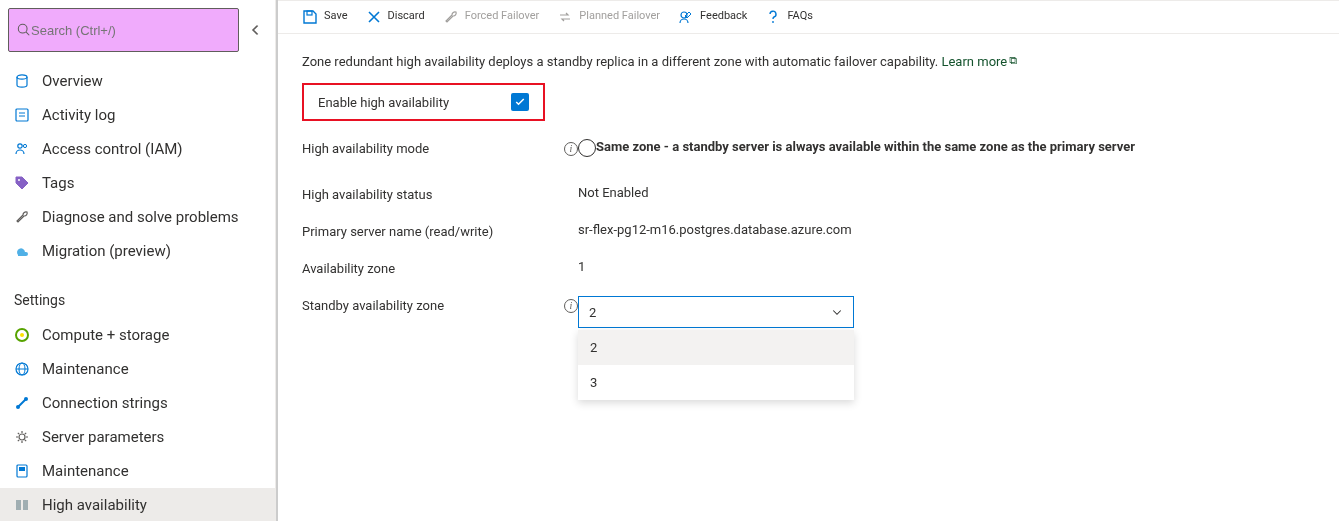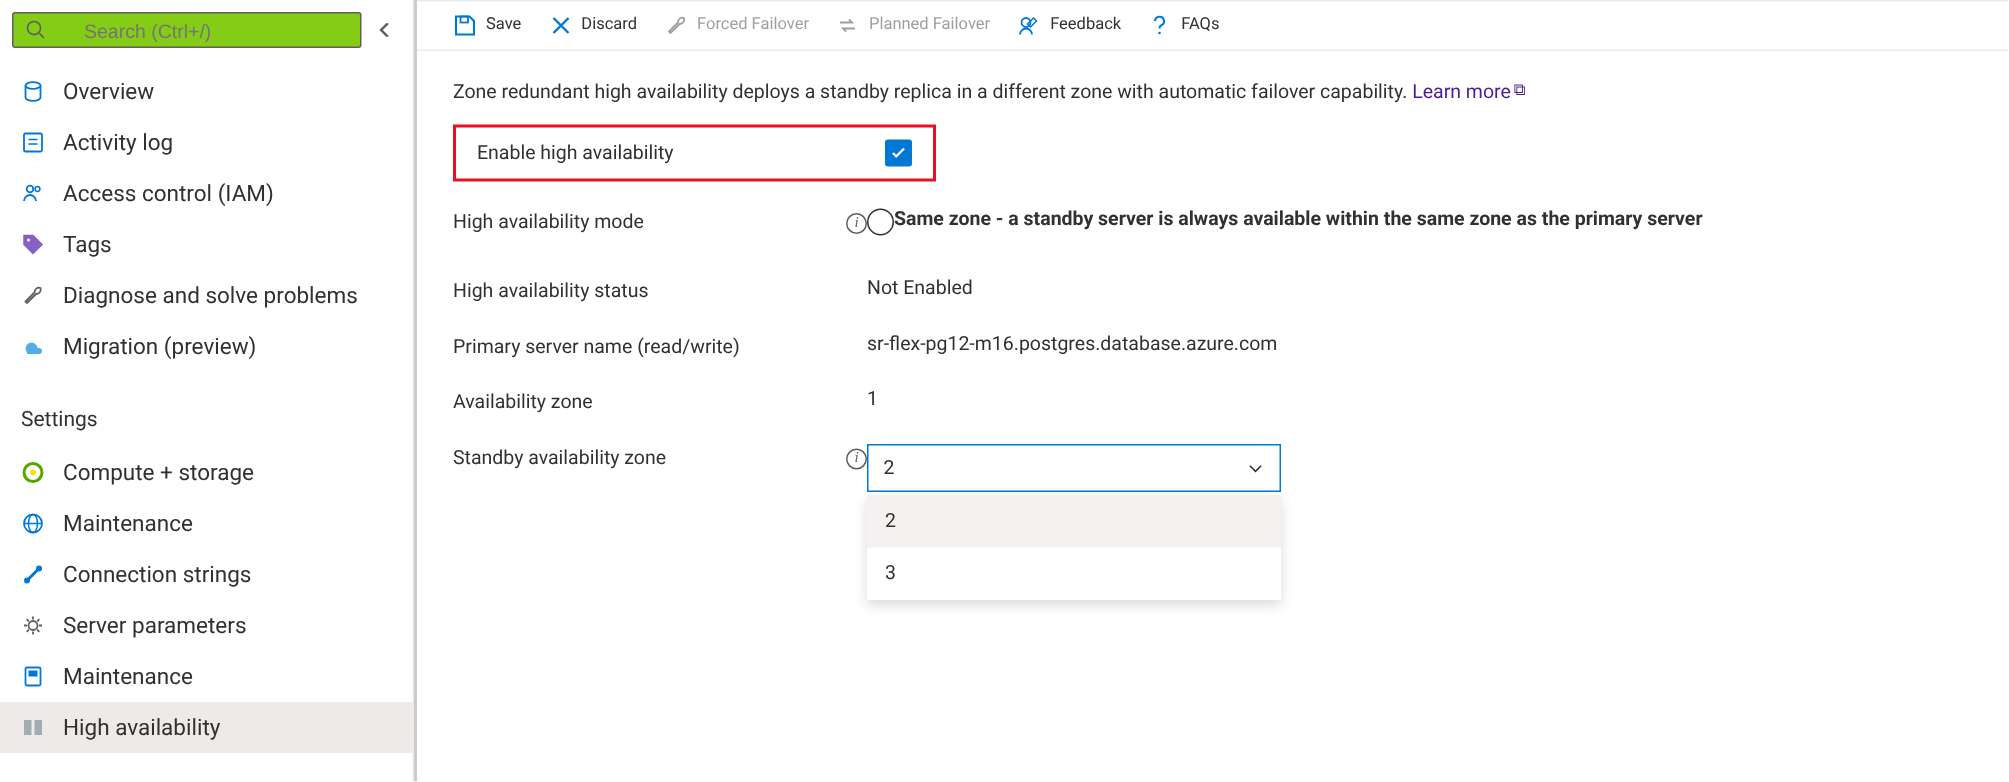--- a/index.html
+++ b/index.html
@@ -26,23 +26,22 @@
     padding: 8px 8px 8px 8px;
     gap: 8px;
   }
   .search-box {
     flex: 1;
     display: flex;
     align-items: center;
     border: 1px solid #605e5c;
     border-radius: 2px;
     padding: 4px 8px;
-    height: 24px;
-    background: #84cc16;
-    gap: 25px;
+    height: 44px;
+    background: #f0abfc;
   }
   .search-box input {
     border: none;
     outline: none;
     font-size: 13px;
     flex: 1;
     color: #605e5c;
     background: transparent;
   }
   .collapse-btn {
@@ -101,28 +100,28 @@
     font-size: 11px;
     cursor: pointer;
     color: #323130;
   }
   .tool-item.disabled { color: #a19f9d; cursor: default; }
   .description {
     font-size: 13px;
     color: #323130;
     padding: 20px 0 14px 0;
   }
-  .description a { color: #4c1d95; text-decoration: none; }
+  .description a { color: #14532d; text-decoration: none; }
   .highlight-box {
     border: 2px solid #e81123;
     display: inline-flex;
     align-items: center;
     justify-content: space-between;
     padding: 8px 14px;
-    width: 322px;
+    width: 243px;
     margin-bottom: 18px;
   }
   .highlight-box-right {
     border: 2px solid #e81123;
     padding: 6px 10px 6px 6px;
   }
   .checkbox-mark {
     width: 18px;
     height: 18px;
     background: #0078d4;

